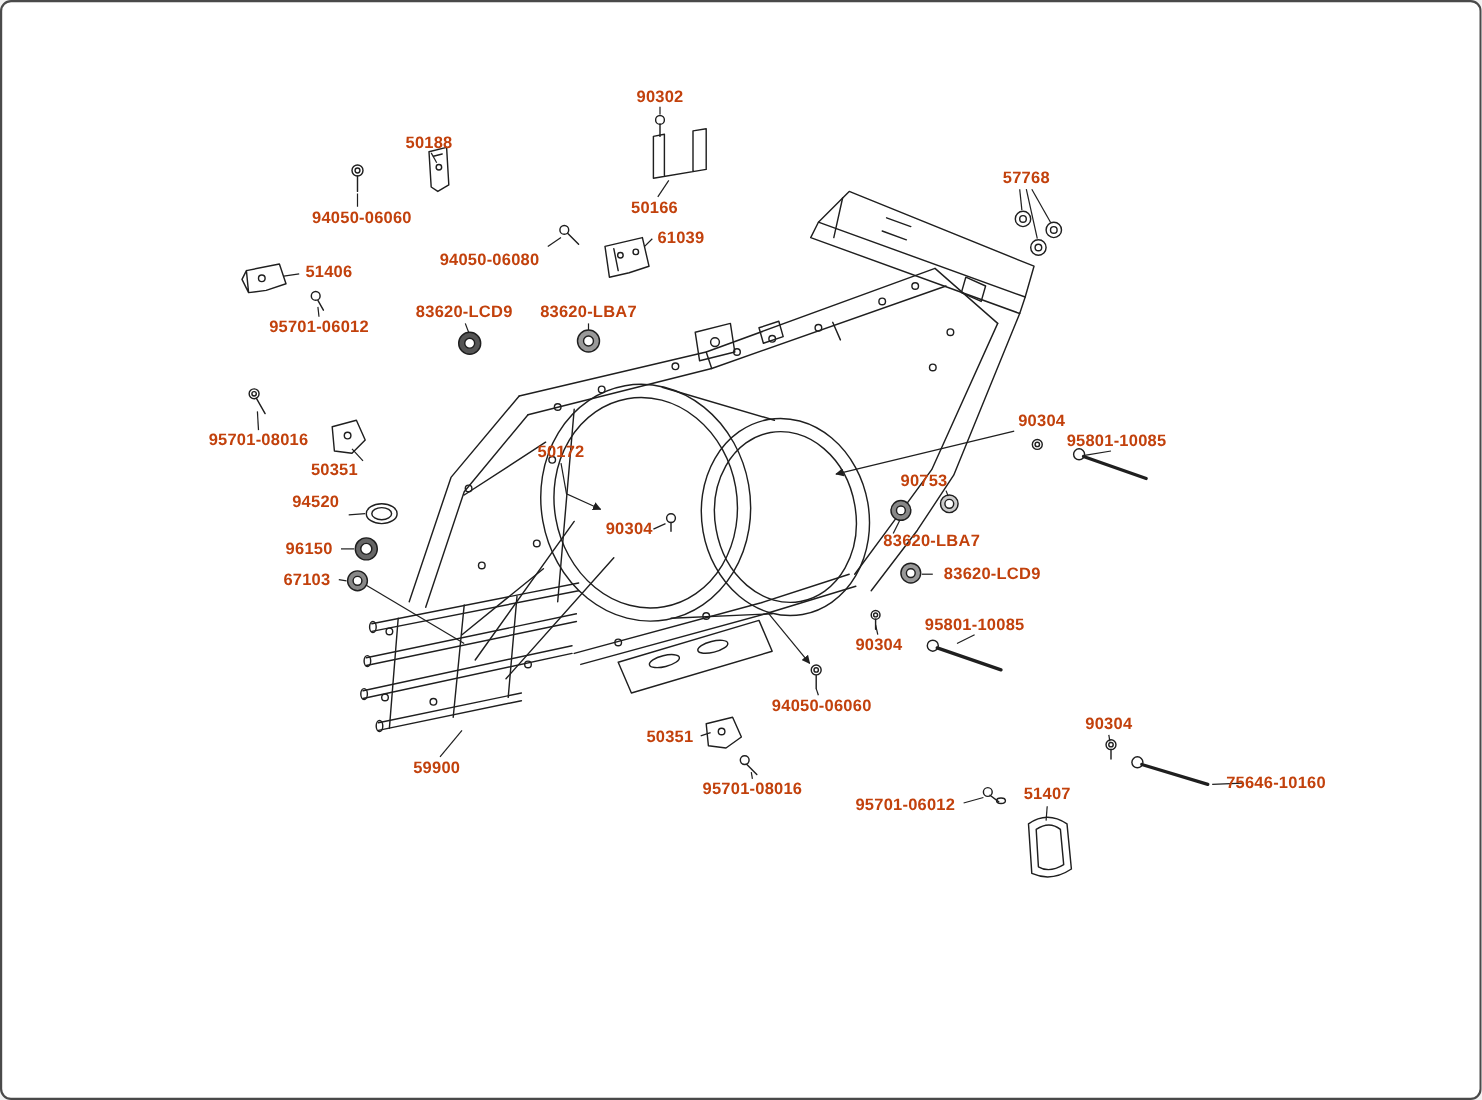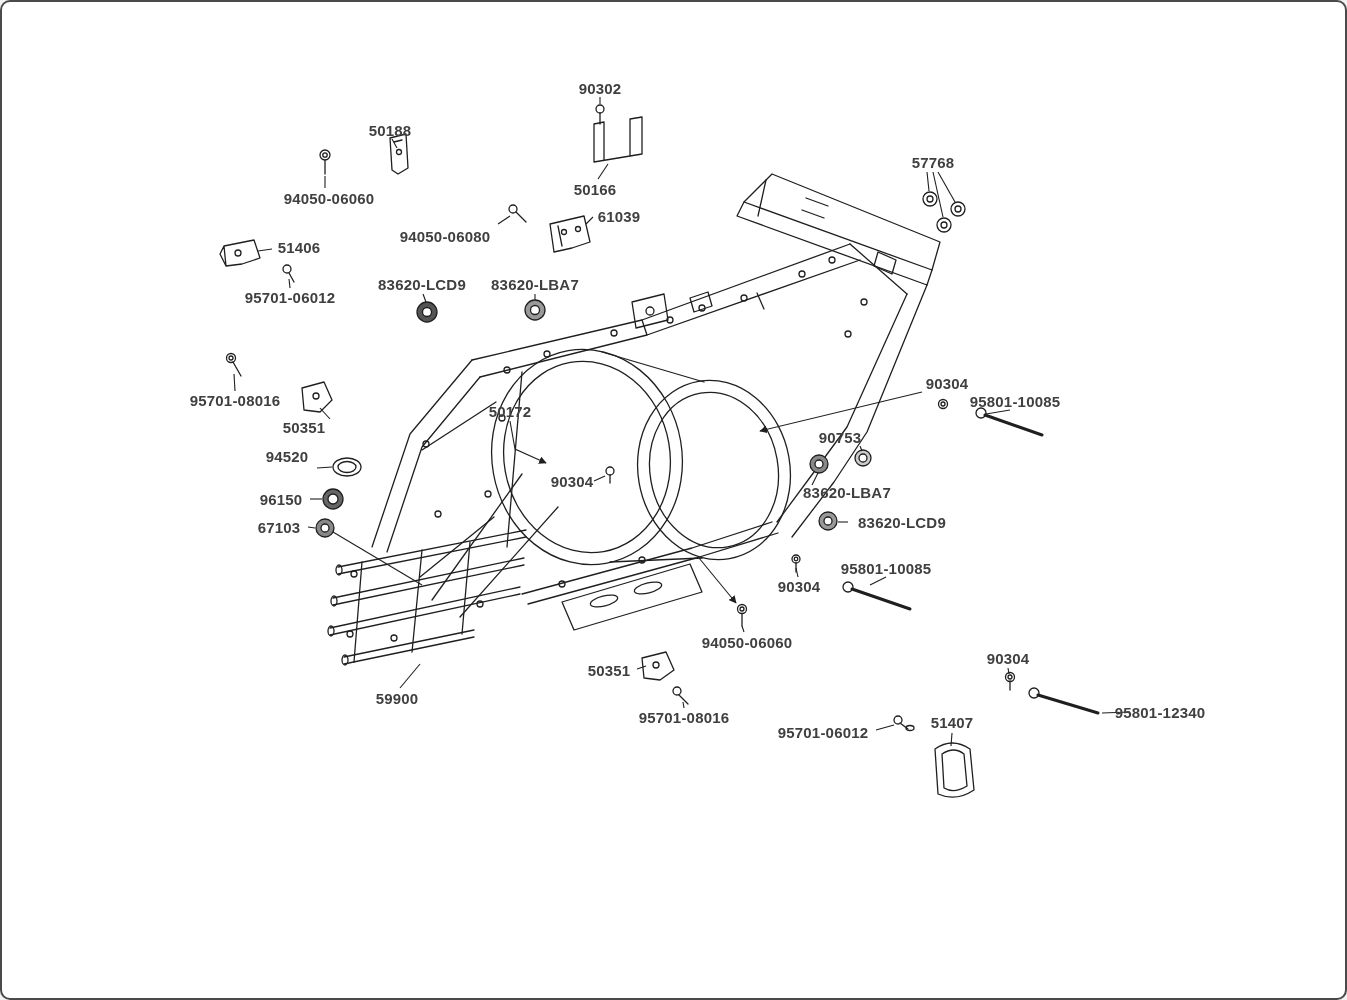--- a/index.html
+++ b/index.html
@@ -12,21 +12,21 @@
     box-sizing:border-box;
     overflow:hidden;
     font-family:"Liberation Sans", sans-serif;
   }
   .art{position:absolute;left:0;top:0;}
   .label{
     position:absolute;
     transform:translate(-50%,-50%);
     font-weight:bold;
     font-size:15px;
-    color:#404040;
+    color:#c2410c;
     white-space:nowrap;
     letter-spacing:.2px;
   }
 </style>
 </head>
 <body>
 
 <div class="page">
 
   <svg class="art" width="1347" height="1000" viewBox="0 0 1347 1000">
@@ -348,15 +348,15 @@
   <div class="label" style="left:277px;top:525px">67103</div>
   <div class="label" style="left:884px;top:566px">95801-10085</div>
   <div class="label" style="left:797px;top:584px">90304</div>
   <div class="label" style="left:745px;top:640px">94050-06060</div>
   <div class="label" style="left:607px;top:668px">50351</div>
   <div class="label" style="left:395px;top:696px">59900</div>
   <div class="label" style="left:1006px;top:656px">90304</div>
   <div class="label" style="left:682px;top:715px">95701-08016</div>
   <div class="label" style="left:821px;top:730px">95701-06012</div>
   <div class="label" style="left:950px;top:720px">51407</div>
-  <div class="label" style="left:1158px;top:710px">95801-12340</div>
+  <div class="label" style="left:1158px;top:710px">75646-10160</div>
 
 </div>
 
 </body></html>

